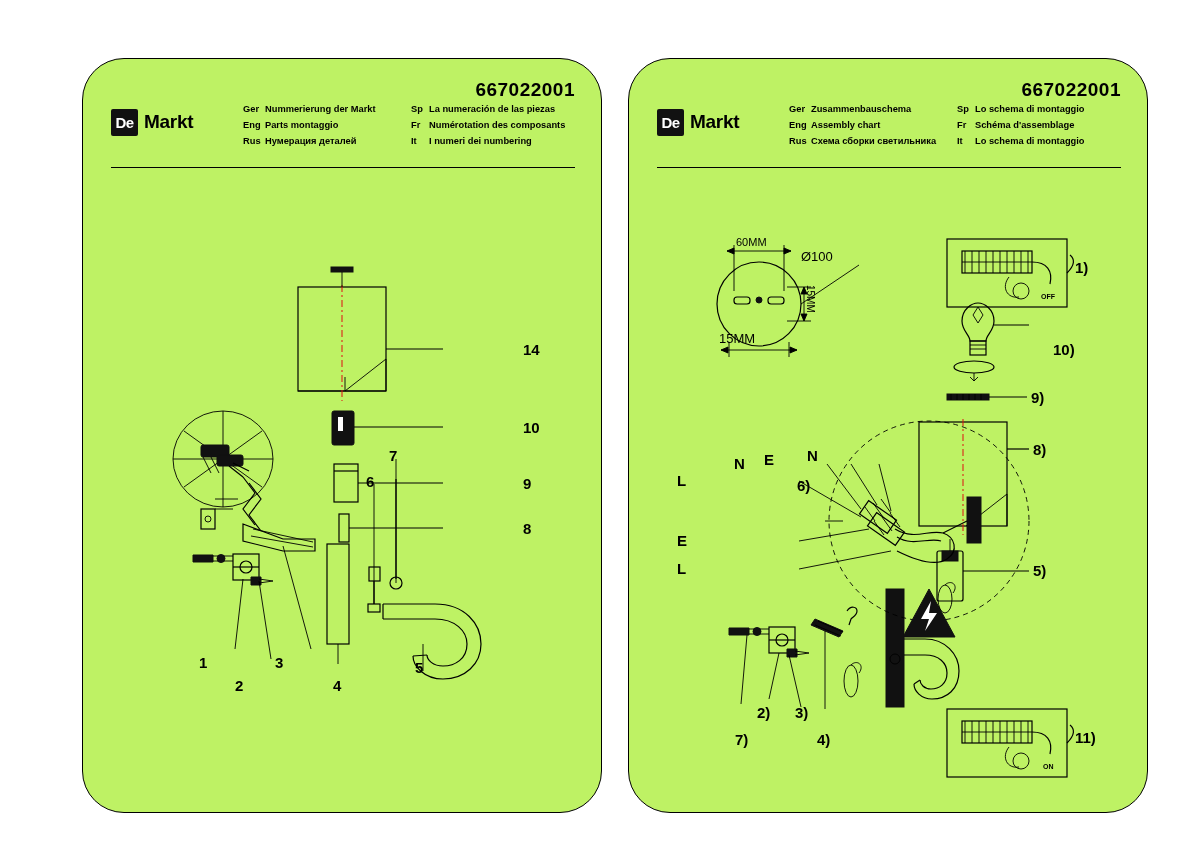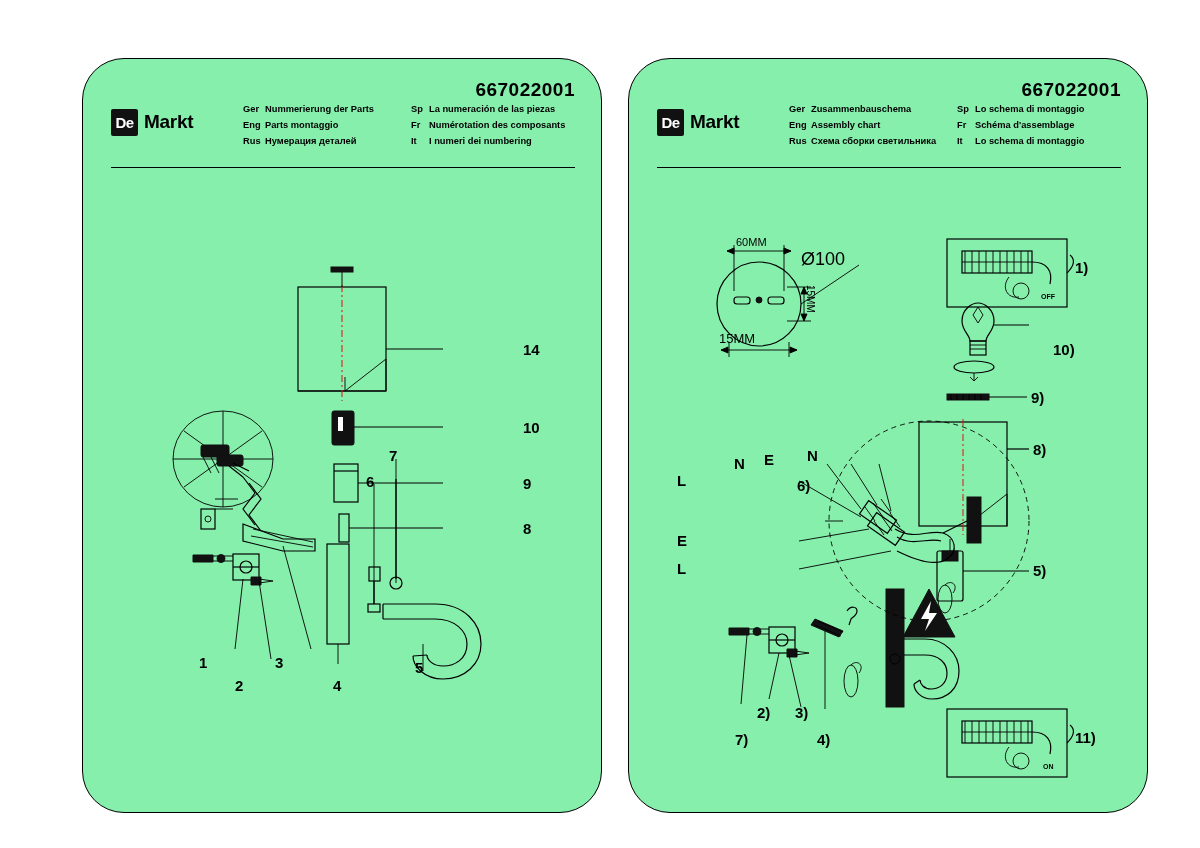--- a/index.html
+++ b/index.html
@@ -14,21 +14,21 @@
   .page {
     position: relative;
     width: 1200px; height: 848px;
   }
   .panel {
     position: absolute;
     top: 58px;
     width: 520px; height: 755px;
     border: 1.6px solid #000;
     border-radius: 42px;
-    background: #86efac;
+    background: #bef264;
   }
   #panel-left  { left: 82px; }
   #panel-right { left: 628px; }
 
   
   .hdr {
     position: absolute;
     left: 28px; top: 20px;
     width: 464px;
   }
@@ -113,21 +113,21 @@
 
       <div class="logo">
         <div class="logo-mark">De</div>
         <div class="logo-text">Markt</div>
       </div>
 
       <div class="langtable">
         <div class="langrow">
           <div class="col-a">
             <span class="lc">Ger</span>
-            <span class="lv">Nummerierung der Parts</span>
+            <span class="lv">Nummerierung der Markt</span>
           </div>
           <div class="col-b">
             <span class="lc2">Sp</span>
             <span class="lv">La numeración de las piezas</span>
           </div>
         </div>
         <div class="langrow">
           <div class="col-a">
             <span class="lc">Eng</span>
             <span class="lv">Parts montaggio</span>
@@ -382,21 +382,21 @@
       <path class="thin" d="M336 662 v22 M343 662 v22 M350 662 v22 M357 662 v22 M364 662 v22 M371 662 v22 M378 662 v22 M385 662 v22 M392 662 v22 M399 662 v22"></path>
       <path class="thin" d="M333 673 L403 673"></path>
       <path class="stroke" d="M403 673 C418 673 424 682 421 695"></path>
       <path class="thin" d="M380 688 C372 698 378 710 390 708"></path>
       <circle class="thin" cx="392" cy="702" r="8"></circle>
       <text x="414" y="710" font-size="7" font-weight="bold" font-family="Liberation Sans, sans-serif">ON</text>
       <path class="stroke" d="M438 684 C446 676 446 670 441 666"></path>
     </svg>
 
     <div class="lbl-sm" style="left:107px; top:177px;">60MM</div>
-    <div class="lbl-sm" style="left:172px; top:190px; font-size:18px;">Ø100</div>
+    <div class="lbl-sm" style="left:172px; top:190px; font-size:13px;">Ø100</div>
     <div class="lbl-sm" style="left:90px; top:272px; font-size:13px;">15MM</div>
     <div class="lbl-sm" style="left:176px; top:226px; font-size:10px; writing-mode:vertical-rl;">15MM</div>
 
     <div class="lbl" style="left:446px; top:200px;">1)</div>
     <div class="lbl" style="left:404px; top:282px;margin-left:20px;">10)</div>
     <div class="lbl" style="left:402px; top:330px;">9)</div>
     <div class="lbl" style="left:404px; top:382px;">8)</div>
     <div class="lbl" style="left:168px; top:418px;">6)</div>
     <div class="lbl" style="left:404px; top:503px;">5)</div>
     <div class="lbl" style="left:128px; top:645px;">2)</div>

